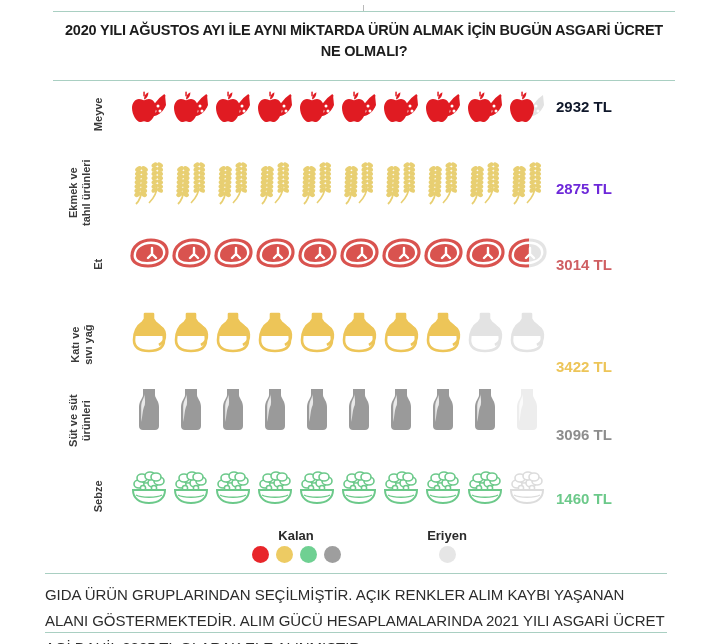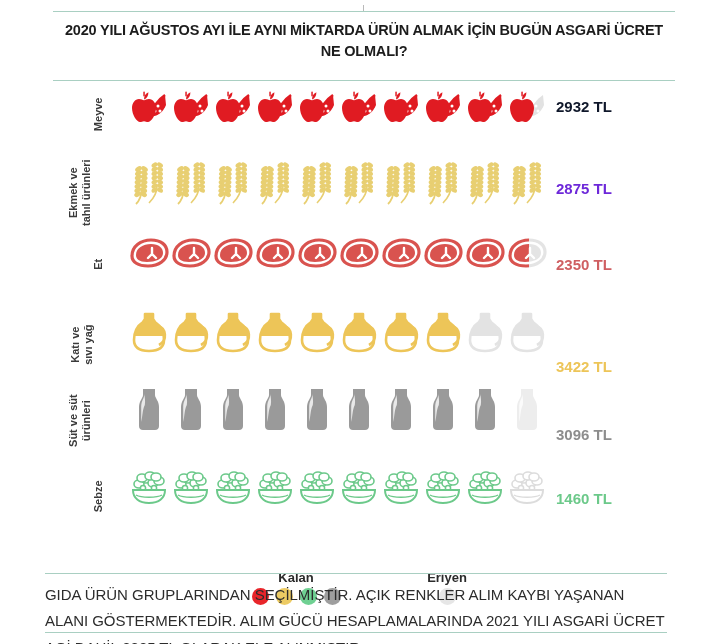--- a/index.html
+++ b/index.html
@@ -118,21 +118,20 @@
   .legend {
     position: absolute;
     left: 0;
     top: 528px;
     width: 712px;
     height: 42px;
   }
   .legend-group {
     position: absolute;
     text-align: center;
-    margin-top: 42px;
   }
   .legend-title {
     font-size: 13px;
     font-weight: bold;
     color: #2b2b2b;
     margin-bottom: 3px;
   }
   .legend-dots {
     display: flex;
     justify-content: center;
@@ -804,21 +803,21 @@
             <stop offset="55%" stop-color="#d9534f"></stop>
             <stop offset="55%" stop-color="#e4e4e4"></stop>
           </linearGradient>
         </defs>
         <path d="M4 20 C4 10 13 4 23 4 C33 4 39 9 39 16 C39 24 31 30 20 30 C10 30 4 26 4 20 Z" fill="#fff" stroke="url(#mgs2-9)" stroke-width="3.2"></path>
         <path d="M8 19 C8 12 15 8 23 8 C31 8 35 12 35 17 C35 23 28 26 19 26 C11 26 8 23 8 19 Z" fill="url(#mg2-9)"></path>
         <path d="M24 12 L24 18 M24 18 L20 22 M24 18 L28 22" stroke="#fff" stroke-width="2.4" fill="none" stroke-linecap="round"></path>
       </svg>
           </div>
         </div>
-      <div class="value" style="top:20px; color:#cf5f62;">2350 TL</div>
+      <div class="value" style="top:20px; color:#cf5f62;">3014 TL</div>
     </div>
 
     <div class="row" id="row-3" style="top:224px;height:70px;">
       <div class="row-label" style="left:22px; top:22px;">Katı ve
 sıvı yağ</div>
       <div class="icons" id="icons-3">
           <div class="icon-cell">
             <svg width="42" height="44" viewBox="0 0 42 44">
         <g>
           <path d="M17 4 L25 4 L25 9 L27 12 C33 16 36 23 36 30 C36 37 31 41 21 41 C11 41 6 37 6 30 C6 23 9 16 15 12 L17 9 Z" fill="#fff" stroke="#edc558" stroke-width="2.6" stroke-linejoin="round"></path>

